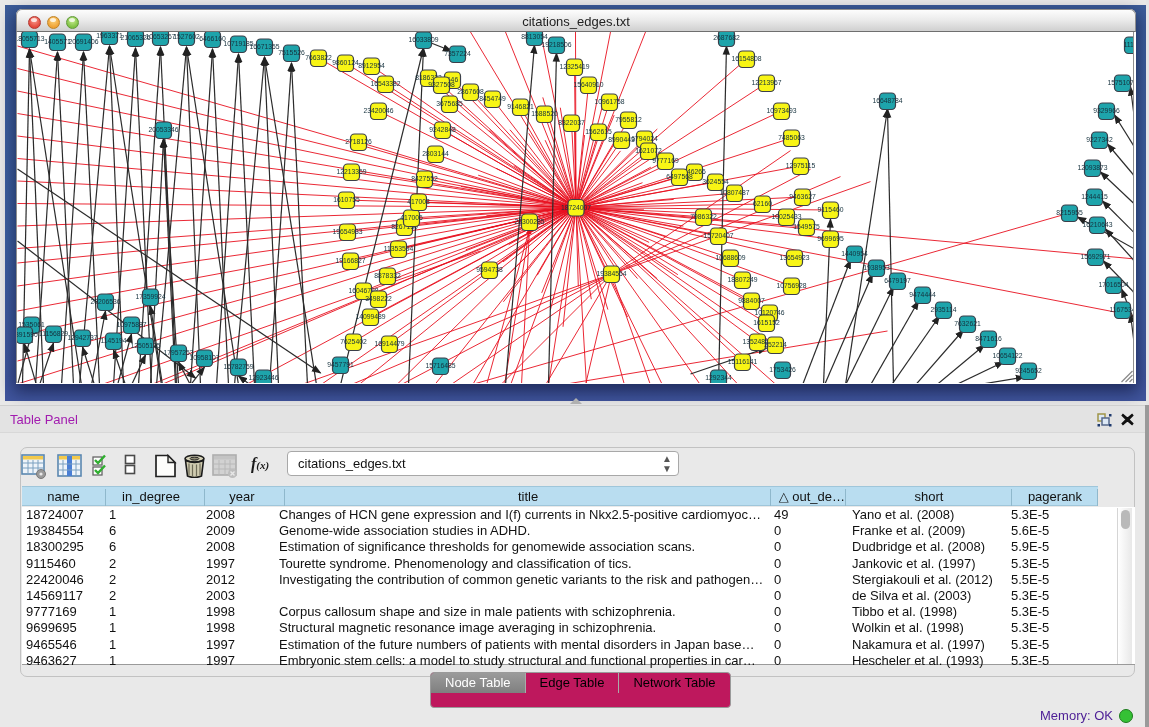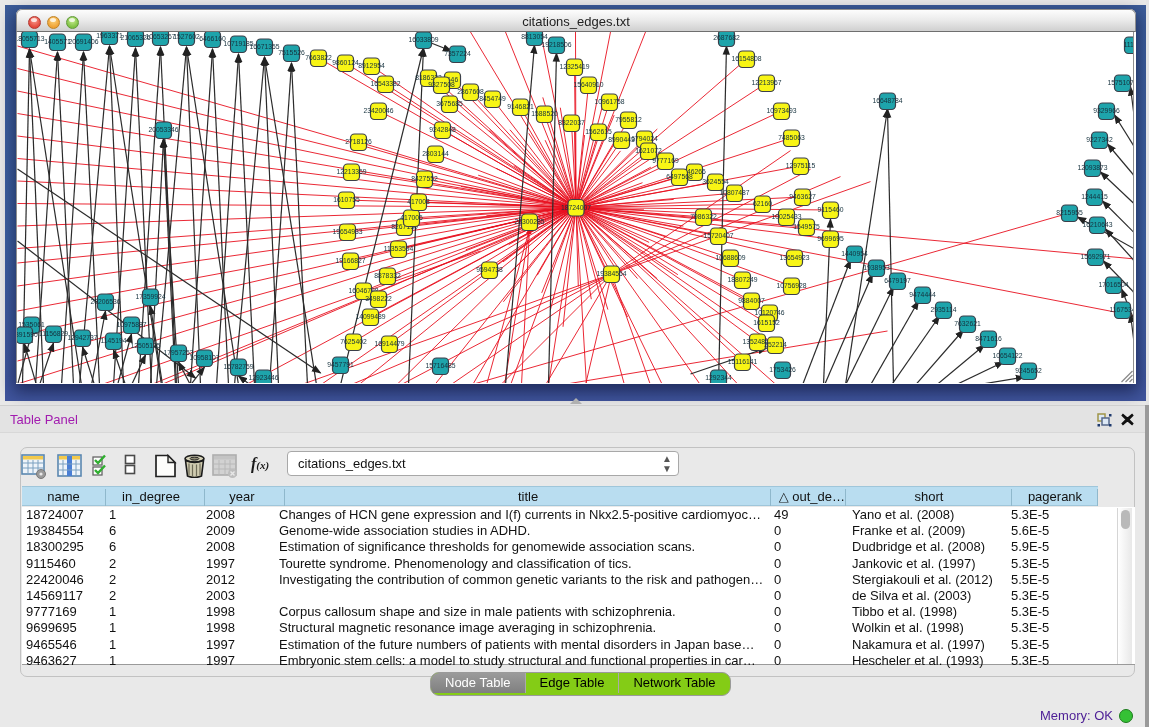--- a/index.html
+++ b/index.html
@@ -25,21 +25,21 @@
 #thead{position:absolute;left:1px;top:38px;width:1076px;height:20px;background:#b9ddf0;border-top:1px solid #9fc6da;border-bottom:1px solid #9fc6da;font-size:13px;color:#111}
 #thead div{position:absolute;top:2px;text-align:center;border-right:1px solid #8fb8cc;height:17px}
 #tbody{position:absolute;left:1px;top:59px;width:1113px;height:158px;background:#fff;border-bottom:1px solid #9a9a9a;font-size:13px;color:#111}
 .tr{position:relative;height:16.2px;white-space:nowrap}
 .tr div{position:absolute;top:0;overflow:hidden;line-height:16.2px;height:16.2px}
 .c1{left:4px;width:80px}.c2{left:87px;width:95px}.c3{left:184px;width:78px}
 .c4{left:257px;width:485px}.c5{left:752px;width:72px}.c6{left:830px;width:158px}
 .c7{left:989px;width:100px}
 #vsb{position:absolute;right:2px;top:60px;width:15px;height:156px;background:linear-gradient(90deg,#ffffff,#e8e8e8);border-left:1px solid #d5d5d5}
 #vsb .thumb{position:absolute;left:3px;top:2px;width:9px;height:19px;background:#b9b9b9;border-radius:5px}
-#tabs{position:absolute;left:430px;top:672px;height:24px;display:flex;border:1px solid #9a9a9a;border-radius:9px;overflow:hidden;background:#84cc16;font-size:13px}
+#tabs{position:absolute;left:430px;top:672px;height:36px;display:flex;border:1px solid #9a9a9a;border-radius:4px;overflow:hidden;background:#be185d;font-size:13px}
 #tabs div{padding:2px 14px 0 14px;height:20px}
 #tabs .sel{background:linear-gradient(180deg,#9b9b9b,#7f7f7f);color:#fff}
 #tabs .mid{border-left:1px solid #aaa;border-right:1px solid #aaa}
 #status{position:absolute;right:16px;top:708px;font-size:13px;color:#4c1d95}
 #status .dot{display:inline-block;width:14px;height:14px;border-radius:50%;background:#35c135;border:1.5px solid #1d7a1d;vertical-align:-3px;margin-left:6px}
 #rightstrip{position:absolute;right:0;top:405px;width:4px;height:322px;background:#9a9a9a}
 .icon{position:absolute;top:6px}
 #dd{position:absolute;left:266px;top:3px;width:392px;height:25px;background:#fff;border:1px solid #a8a8a8;border-radius:4px;font-size:13px;color:#111}
 #dd span{position:absolute;left:10px;top:4px}
 #dd .ar{position:absolute;right:6px;top:2px;color:#555;font-size:10px;line-height:10px;text-align:center}

